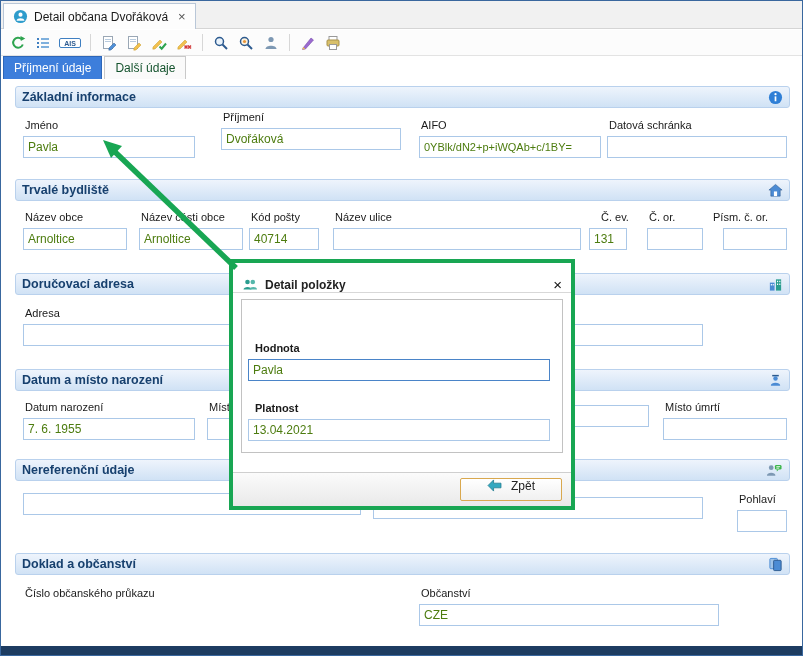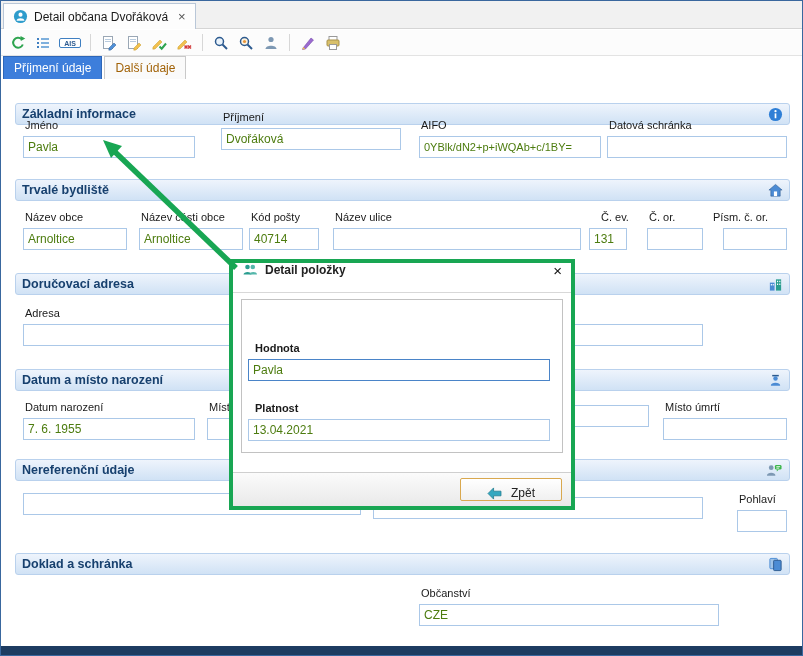--- a/index.html
+++ b/index.html
@@ -18,51 +18,51 @@
   .toolbar { position:absolute; left:0; top:29px; right:0; height:26px; background:#fcfcfc; border-bottom:1px solid #e3e3e3;
              display:flex; align-items:center; gap:3px; padding:0 6px; }
   .tbtn { width:22px; height:22px; display:flex; align-items:center; justify-content:center; background:transparent; border:none; cursor:pointer; }
   .tbtn.wide { width:26px; }
   .tb-sep { width:1px; height:17px; background:#d7d7d7; margin:0 4px; }
 
   
   .tabs { position:absolute; left:0; top:55px; right:0; height:25px; display:flex; gap:2px; padding-left:2px; }
   .tab { height:23px; line-height:23px; padding:0 10px; font-size:12px; cursor:pointer; }
   .tab.active { background:#3d7edb; color:#fff; border:1px solid #2d66b8; border-bottom:none; }
-  .tab.inactive { background:#fafafa; color:#a16207; border:1px solid #c9c9c9; border-bottom:none; }
+  .tab.inactive { background:#fafafa; color:#14532d; border:1px solid #c9c9c9; border-bottom:none; }
 
   .content { position:absolute; left:0; top:80px; right:0; bottom:9px; background:#fff; }
 
   
   .sec { position:absolute; left:14px; width:775px; height:22px; border:1px solid #b9d1ed; border-radius:3px;
          background:linear-gradient(#eef4fc,#d0e2f5); display:flex; align-items:center; justify-content:space-between; padding:0 6px; }
   .sec .sec-t { font-size:12.5px; font-weight:bold; color:#17406e; white-space:nowrap; }
   .sec .sec-i { display:flex; align-items:center; }
 
   
   .field { position:absolute; }
   .flabel { display:block; font-size:11px; color:#1a1a1a; margin:0 0 4px 2px; white-space:nowrap; line-height:13px; }
   .finput { width:100%; height:22px; border:1px solid #abc8e8; background:#fff; padding:0 4px; font-size:12px;
             color:#4d7c0f; font-family:"Liberation Sans", sans-serif; }
   .finput.small { font-size:11px; }
 
   
   .dialog { position:absolute; left:228px; top:258px; width:346px; height:251px; background:#fff;
             border:4px solid #18a653; z-index:50; }
-  .dlg-header { height:30px; display:flex; align-items:flex-start; gap:7px; padding:0 9px; border-bottom:1px solid #d8d8d8; }
+  .dlg-header { height:30px; display:flex; align-items:flex-end; gap:7px; padding:0 9px; border-bottom:1px solid #d8d8d8; }
   .dlg-title { font-size:12px; font-weight:bold; color:#222; }
   .dlg-close { margin-left:auto; font-size:15px; color:#111; cursor:pointer; line-height:1; }
   .dlg-group { position:absolute; left:8px; top:36px; width:322px; height:154px; border:1px solid #c2c2c2; background:#fff; }
   .dlg-group-title { font-size:13px; color:#3a3a3a; padding:4px 7px; background:#fbfbf6; }
   .dlg-field { position:absolute; left:6px; width:302px; }
   .dlg-field .flabel { margin-left:7px;font-weight:bold; }
   .dlg-input-focus { border:1px solid #4a84c8; }
   .dlg-footer { position:absolute; left:0; right:0; bottom:0; height:34px; background:linear-gradient(#fbfbfb,#e9e9e9);
                 border-top:1px solid #cfcfcf; display:flex; align-items:center; justify-content:flex-end; padding:0 9px; }
-  .btn-back { display:flex; align-items:flex-end; justify-content:center; gap:9px; width:102px; height:23px;
+  .btn-back { display:flex; align-items:flex-start; justify-content:center; gap:9px; width:102px; height:23px;
               background:linear-gradient(#ffffff,#f0f0f0); border:1px solid #d9a84e; border-radius:2px;
               font-size:12px; color:#222; cursor:pointer; font-family:"Liberation Sans", sans-serif; }
 
   .annot { position:absolute; left:0; top:0; z-index:60; pointer-events:none; }
   .statusbar { position:absolute; left:0; right:0; bottom:0; height:9px; background:#1d3c61; }
 </style>
 </head>
 <body>
 
 <div class="window">
@@ -170,21 +170,21 @@
     </button>
   </div>
 
   <div class="tabs">
     <div class="tab active">Příjmení údaje</div>
     <div class="tab inactive">Další údaje</div>
   </div>
 
   <div class="content">
 
-    <div class="sec" style="top:22px">
+    <div class="sec" style="top:5px">
       <span class="sec-t">Základní informace</span>
       <span class="sec-i">
           <svg width="15" height="15" viewBox="0 0 16 16">
             <circle cx="8" cy="8" r="7" fill="#2f7fd6"></circle>
             <rect x="7.1" y="6.8" width="1.8" height="5.2" fill="#fff"></rect>
             <circle cx="8" cy="4.5" r="1.2" fill="#fff"></circle>
           </svg>
         </span>
     </div>
     <div class="field" style="left:22px;top:38px;width:172px">
@@ -308,29 +308,30 @@
     <div class="field" style="left:372px;top:412px;width:330px">
       <span class="flabel"></span>
       <input class="finput" value="" style="">
     </div>
     <div class="field" style="left:736px;top:412px;width:50px">
       <span class="flabel">Pohlaví</span>
       <input class="finput" value="" style="">
     </div>
 
     <div class="sec" style="top:472px">
-      <span class="sec-t">Doklad a schránka</span>
+      <span class="sec-t">Doklad a občanství</span>
       <span class="sec-i">
           <svg width="15" height="15" viewBox="0 0 16 16">
             <rect x="2" y="1.5" width="8" height="11" rx="1" fill="#9fc3e8" stroke="#4b8bd4"></rect>
             <rect x="6" y="3.5" width="8" height="11" rx="1" fill="#4b8bd4" stroke="#2c5a8f"></rect>
           </svg>
         </span>
     </div>
     <div class="field" style="left:22px;top:506px;width:368px">
+      <span class="flabel">Číslo občanského průkazu</span>
     </div>
     <div class="field" style="left:418px;top:506px;width:300px">
       <span class="flabel">Občanství</span>
       <input class="finput" value="CZE" style="">
     </div>
 
   </div>
 
   <div class="dialog">
     <div class="dlg-header">

